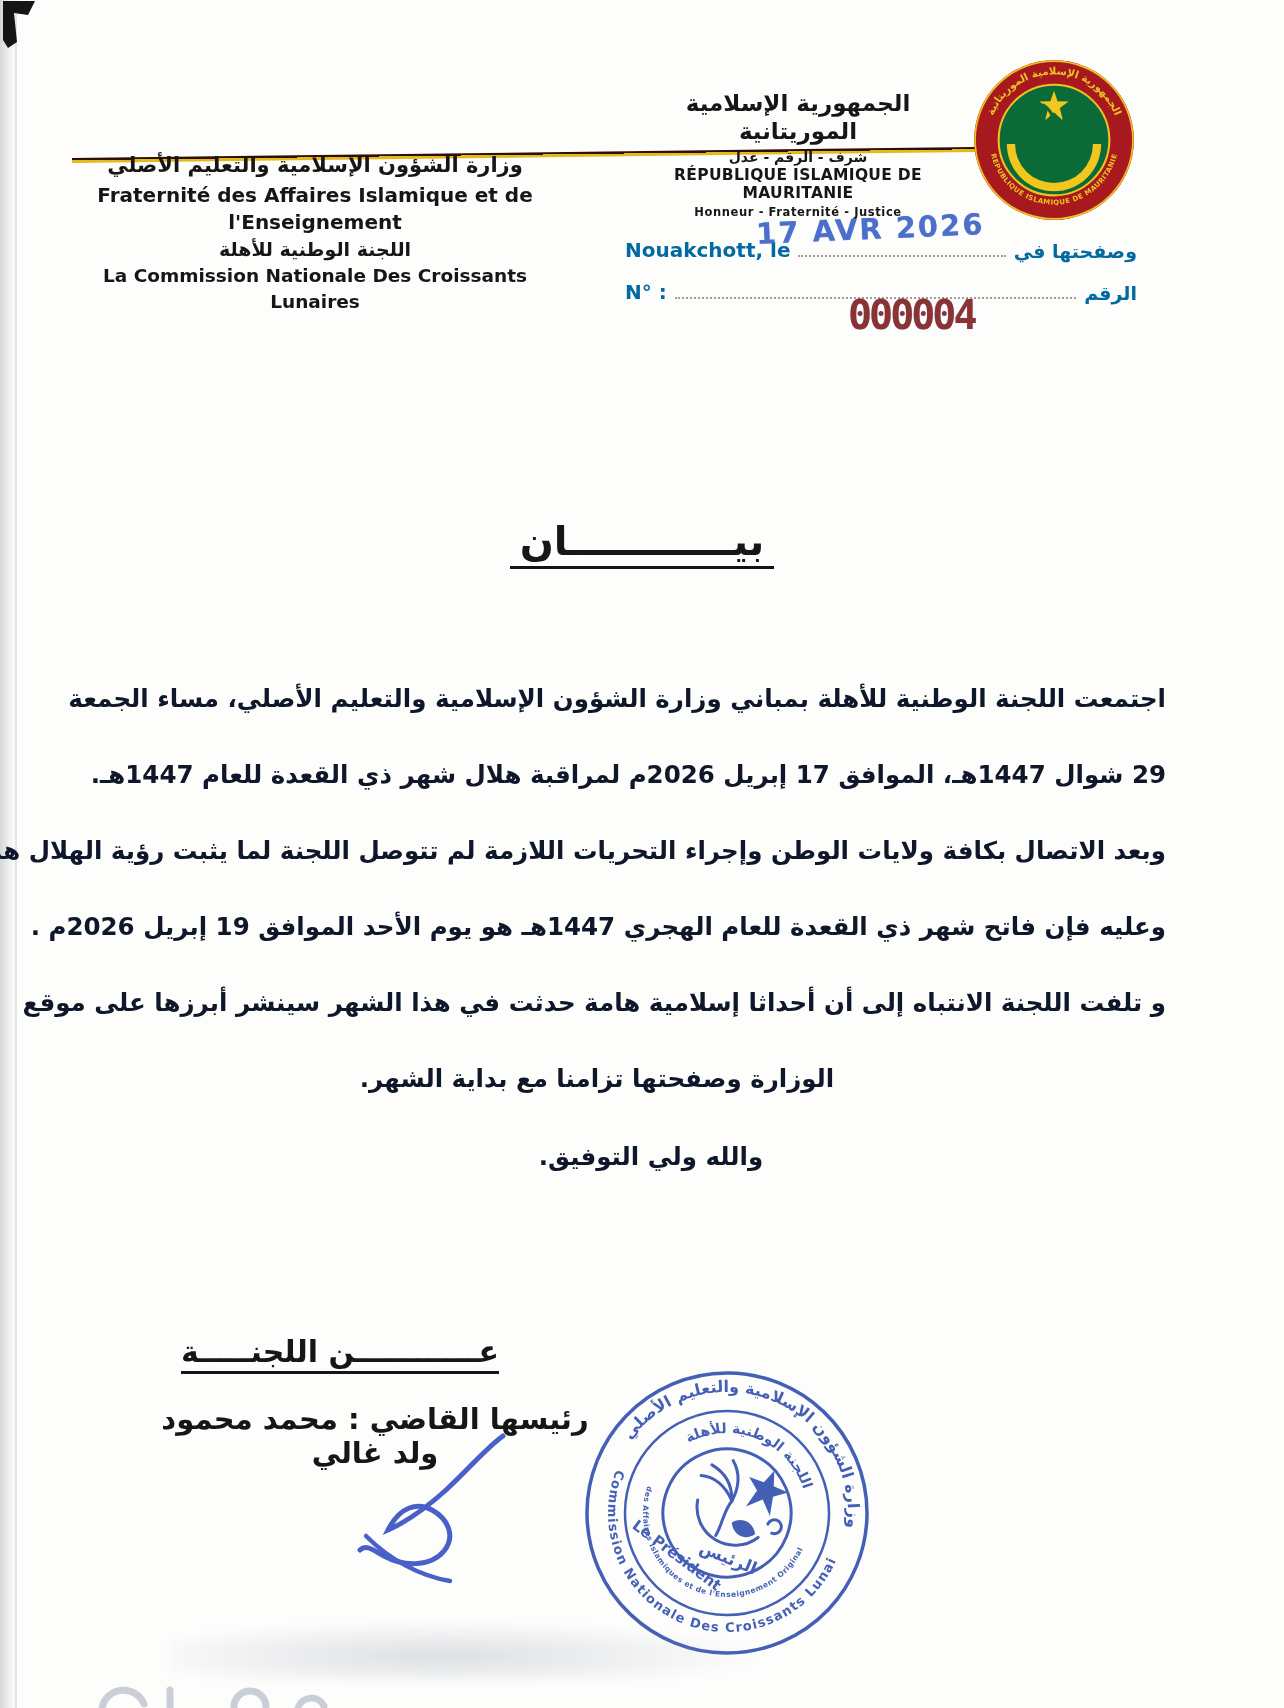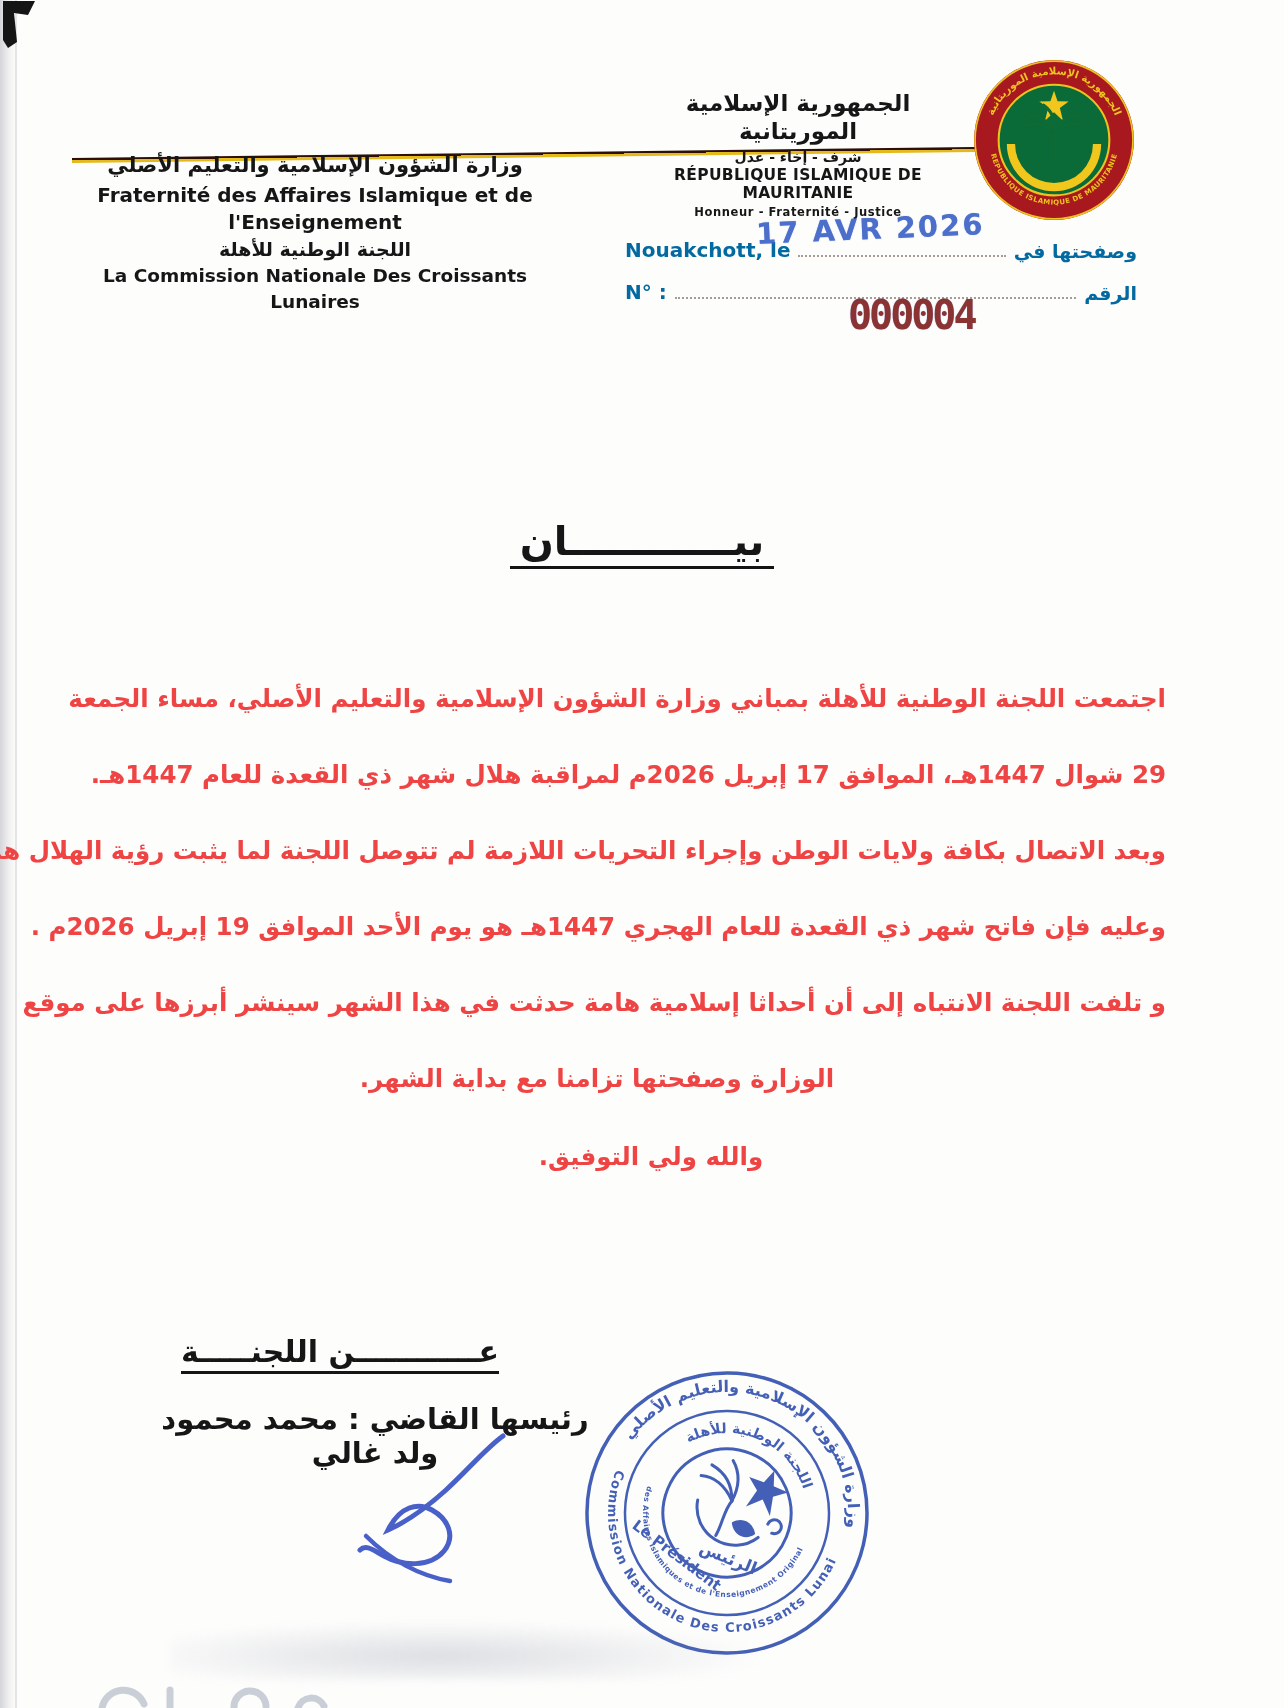--- a/index.html
+++ b/index.html
@@ -44,21 +44,21 @@
   .num-stamp{position:absolute;left:848px;top:292px;color:#7f1d1d;font-weight:bold;
     font-family:"DejaVu Sans Mono",monospace;font-size:40px;letter-spacing:-3px;opacity:.9;
     text-shadow:0 0 1px rgba(60,99,198,.55);}
   
   .doc-title{position:absolute;left:0;top:518px;width:1284px;text-align:center;}
   .doc-title span{font-size:40px;font-weight:bold;border-bottom:3px solid #141414;
     padding:0 10px 2px 10px;direction:rtl;display:inline-block;}
   
   .body-wrap{position:absolute;left:112px;top:0;width:1054px;direction:rtl;}
   .bline{position:absolute;right:0;width:100%;font-size:24.5px;font-weight:bold;
-    white-space:nowrap;text-align:right;color:#ef4444;}
+    white-space:nowrap;text-align:right;color:#0f172a;}
   .b1{top:684px;}  .b2{top:760px;}  .b3{top:836px;}
   .b4{top:912px;}  .b5{top:988px;}
   .b6{top:1064px;text-align:center;transform:translateX(-42px);}
   .closing{top:1142px;text-align:center;transform:translateX(12px);}
   
   .an-lajna{position:absolute;left:180px;top:1318px;width:320px;text-align:center;}
   .an-lajna span{font-size:30px;font-weight:bold;border-bottom:3px solid #161616;
     padding-bottom:2px;direction:rtl;display:inline-block;margin-top:16px;}
   .president{position:absolute;left:150px;top:1402px;width:450px;text-align:center;
     direction:rtl;font-size:29px;font-weight:bold;}
@@ -85,21 +85,21 @@
 
   <div class="hdr-left">
     <div class="ar1" dir="rtl">وزارة الشؤون الإسلامية والتعليم الأصلي</div>
     <div class="fr1">Fraternité des Affaires Islamique et de l'Enseignement</div>
     <div class="ar2" dir="rtl">اللجنة الوطنية للأهلة</div>
     <div class="fr3">La Commission Nationale Des Croissants Lunaires</div>
   </div>
 
   <div class="hdr-right-ar">
     <div class="rep" dir="rtl">الجمهورية الإسلامية الموريتانية</div>
-    <div class="motto" dir="rtl">شرف - إخاء - عدل</div>
+    <div class="motto" dir="rtl">شرف - الرقم - عدل</div>
   </div>
   <div class="hdr-right-fr">
     <div class="rep">RÉPUBLIQUE ISLAMIQUE DE MAURITANIE</div>
     <div class="motto">Honneur - Fraternité - Justice</div>
   </div>
 
   <svg class="emblem" width="164" height="164" viewBox="0 0 160 160">
     <circle cx="80" cy="80" r="78" fill="#a8191f"></circle>
     <circle cx="80" cy="80" r="77" fill="none" stroke="#eec31e" stroke-width="1.6"></circle>
     <circle cx="80" cy="80" r="54" fill="#0a6b38" stroke="#eec31e" stroke-width="2"></circle>

